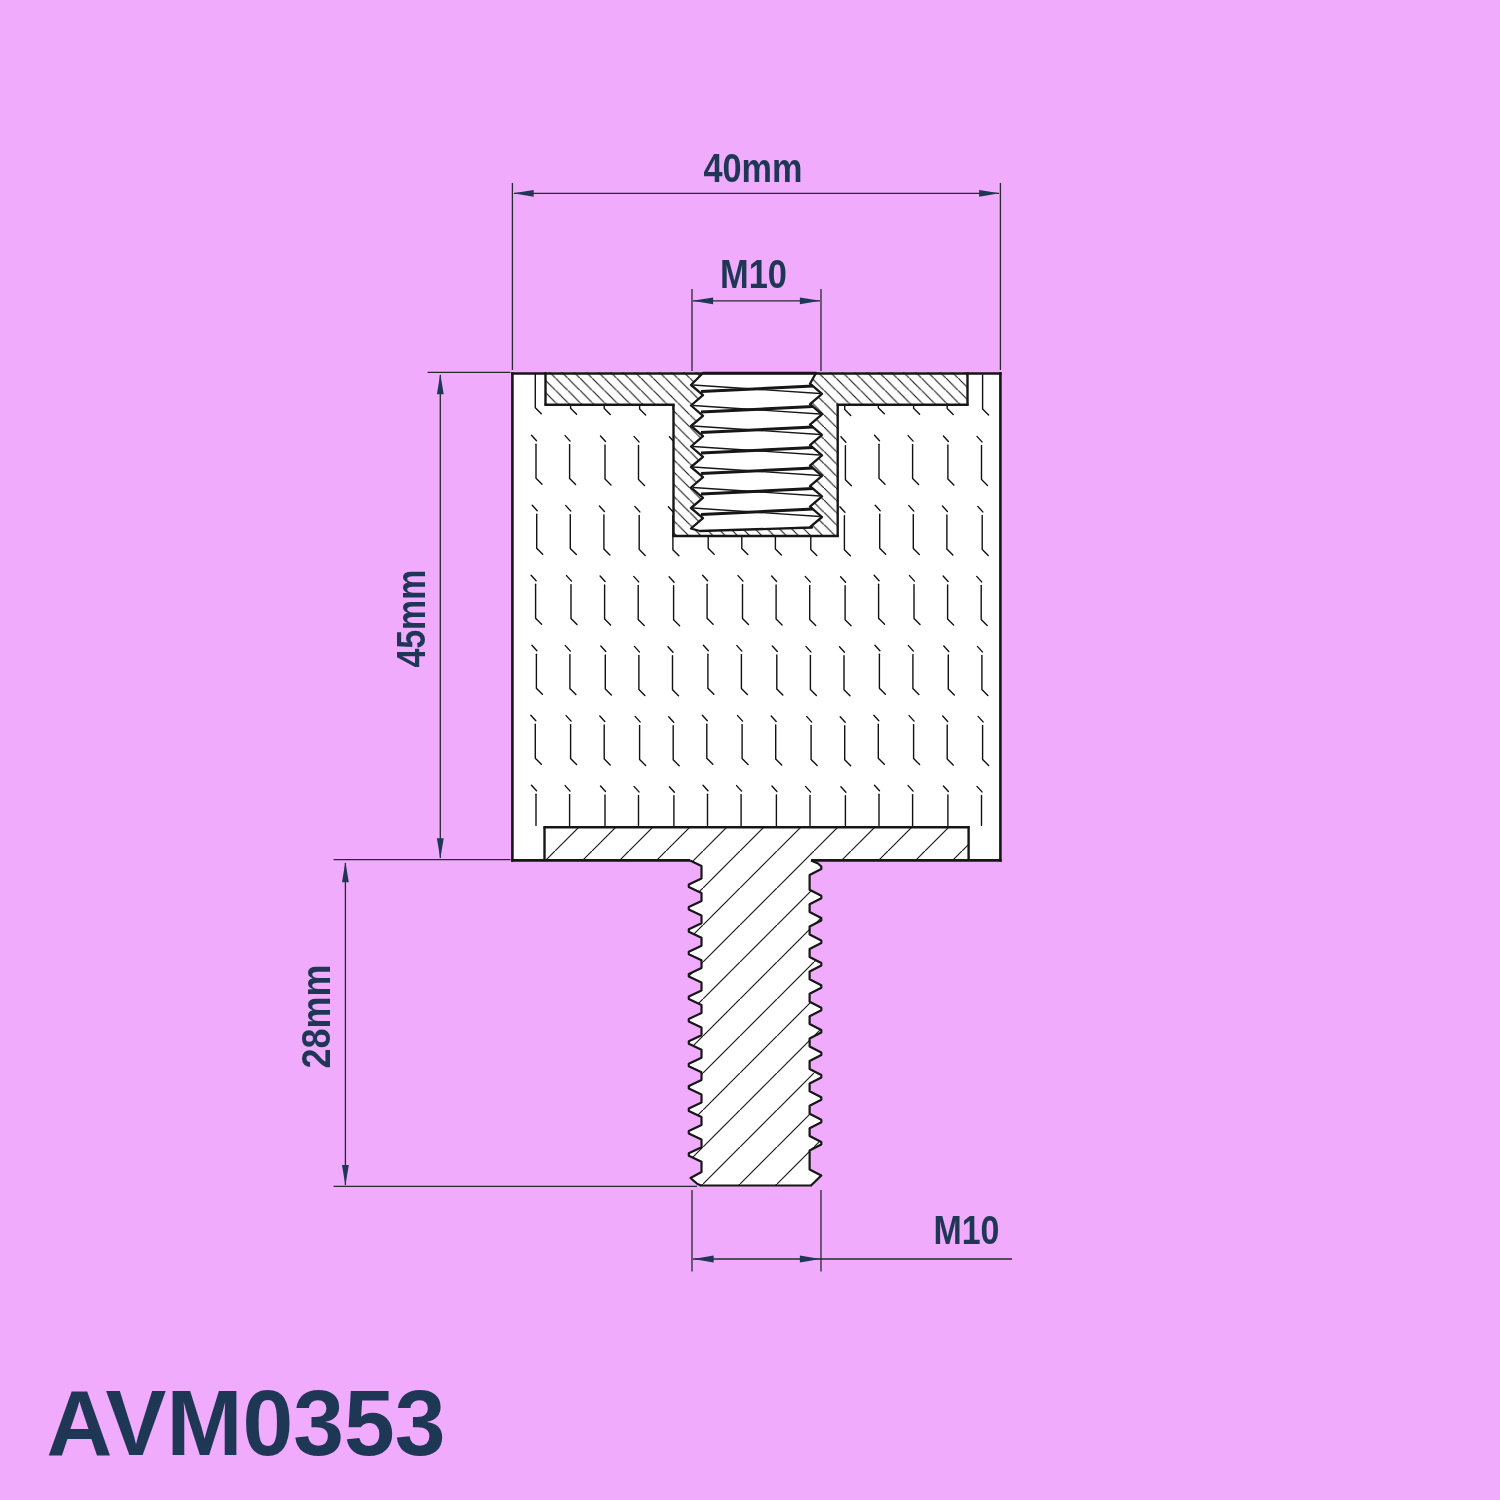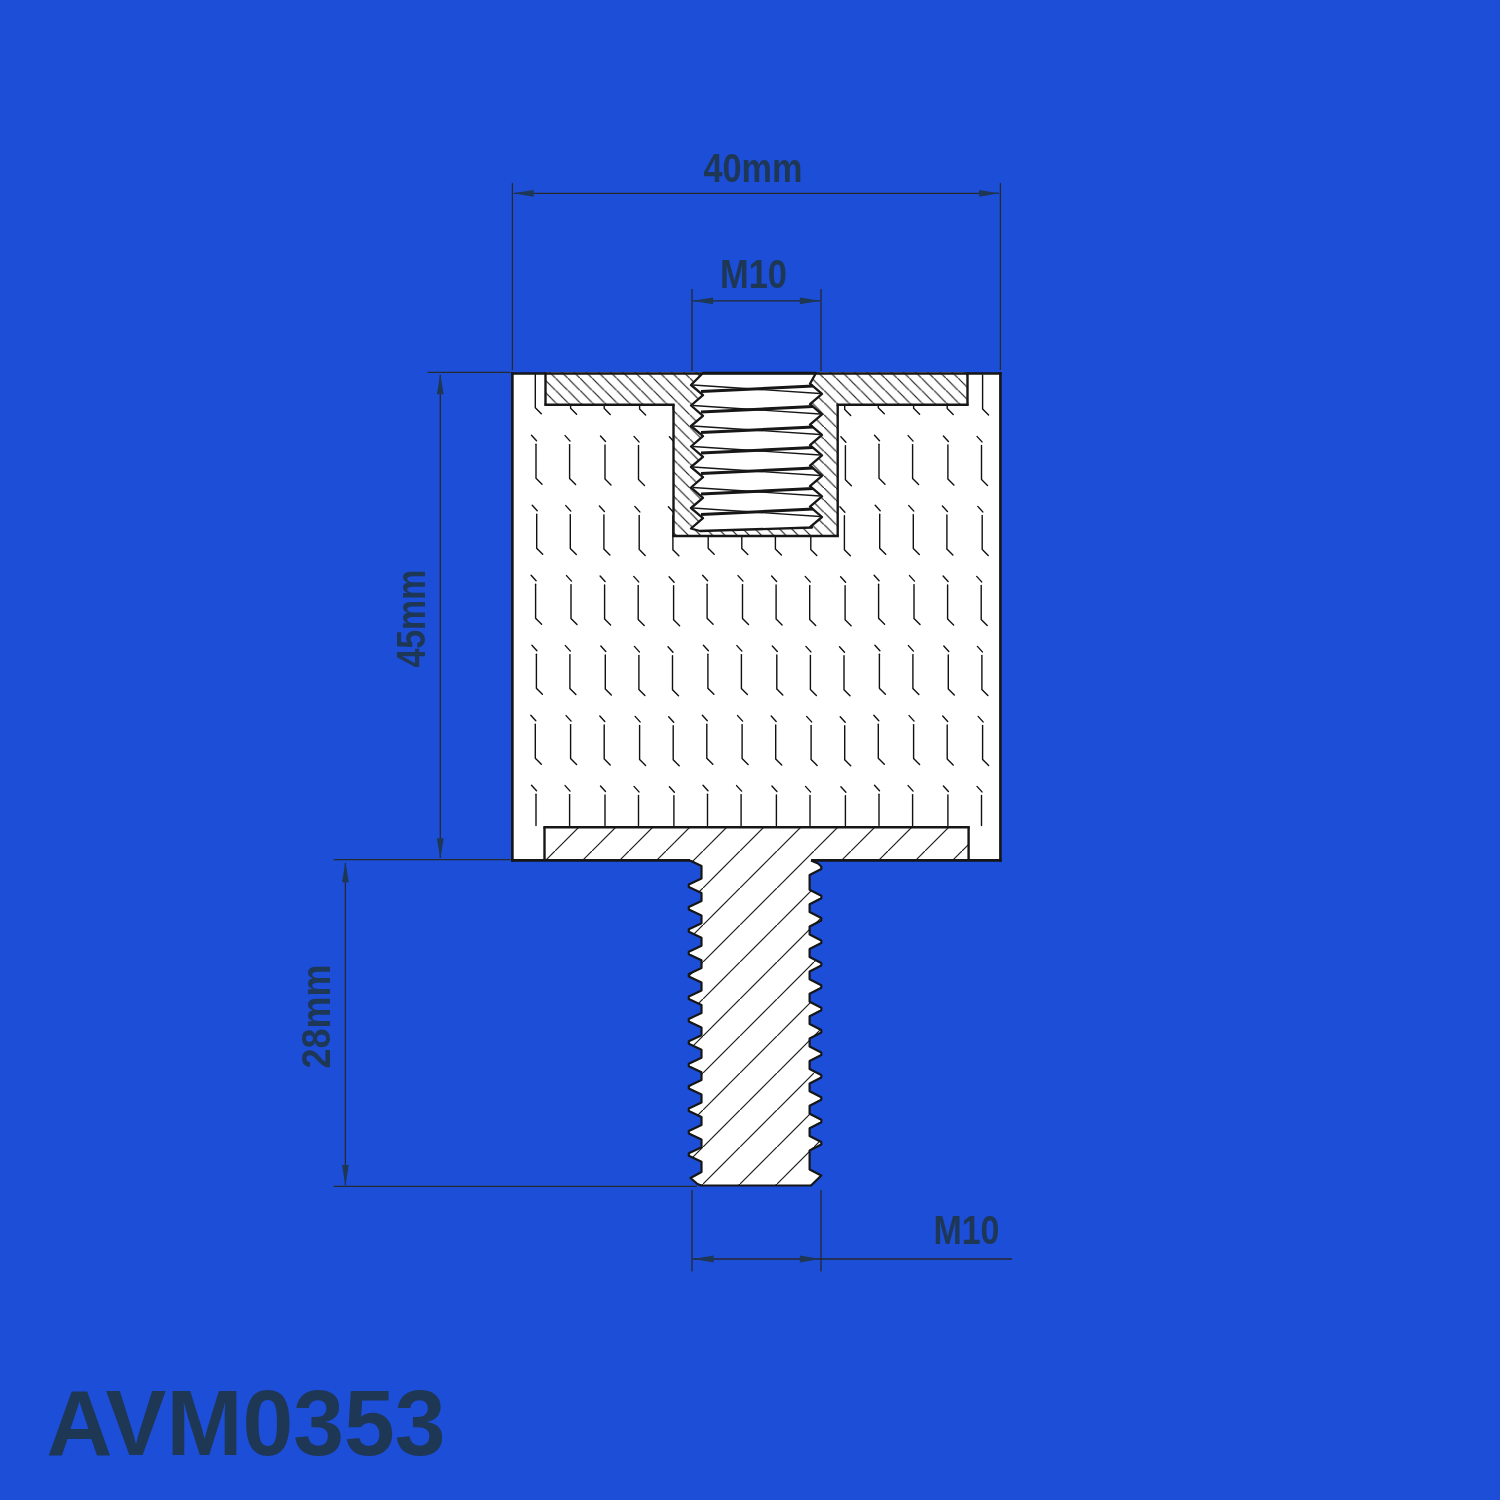--- a/index.html
+++ b/index.html
@@ -1,17 +1,17 @@
 <!DOCTYPE html>
 <html><head>
 <meta charset="utf-8">
 <title>AVM0353</title>
 <style>
 html,body{margin:0;padding:0;background:#ffffff;}
-#page{position:relative;width:1500px;height:1500px;background:#1d4ed8;overflow:hidden;}
+#page{position:relative;width:1500px;height:1500px;background:#f0abfc;overflow:hidden;}
 </style>
 </head>
 <body>
 <div id="page">
 <svg width="1500" height="1500" viewBox="0 0 1500 1500">
 <defs>
 <pattern id="hA" width="12.2" height="12.2" patternUnits="userSpaceOnUse" patternTransform="translate(6.6 0)">
           <rect width="12.2" height="12.2" fill="#ffffff"></rect>
           <path d="M-2,-2 L14.2,14.2" stroke="#1a1a1a" stroke-width="1.15" fill="none"></path>
         </pattern>

